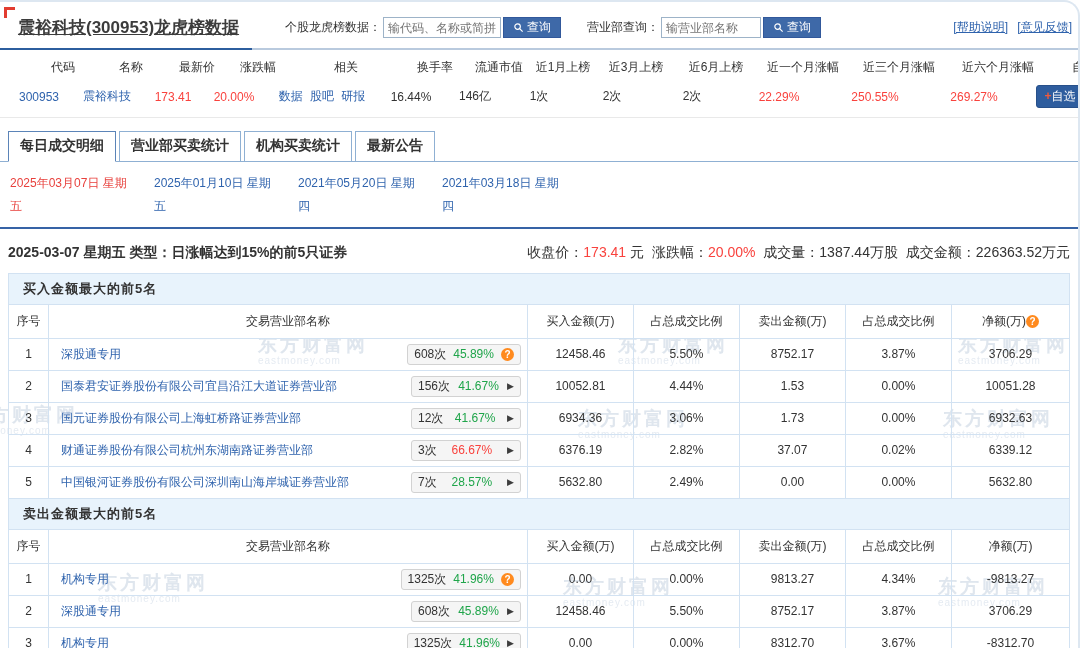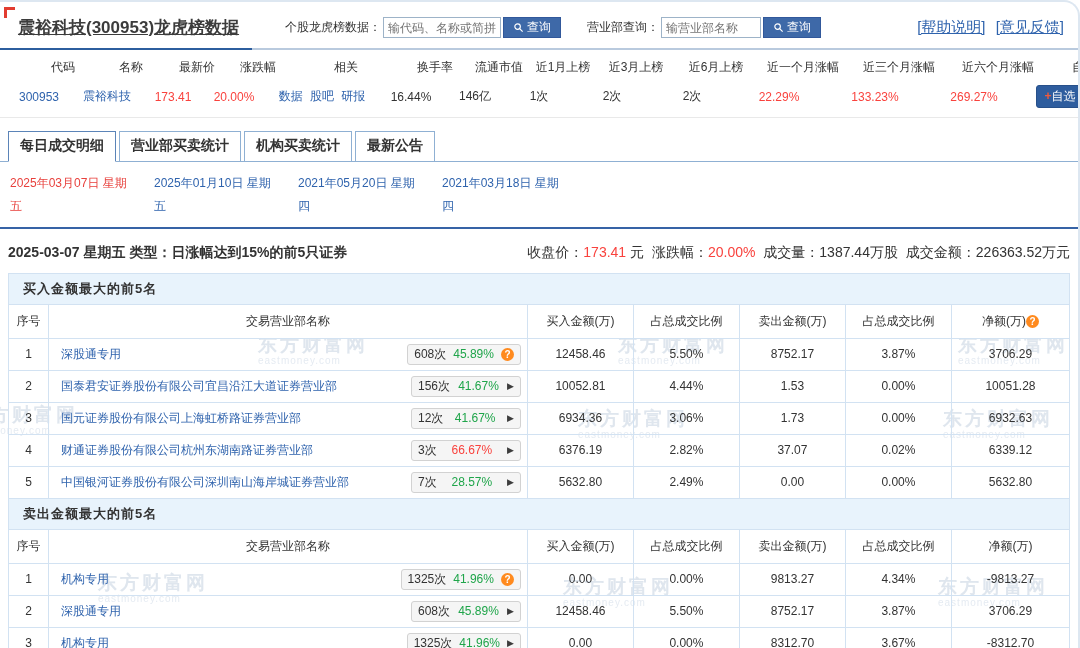--- a/index.html
+++ b/index.html
@@ -11,38 +11,38 @@
     position: relative; width: 1080px; height: 648px; overflow: hidden;
     background: #fff;
     border-top: 2px solid #dde7f1; border-right: 2px solid #dde7f1;
     border-top-right-radius: 16px;
   }
   .corner-mark {
     position: absolute; top: 5px; left: 4px; width: 11px; height: 11px;
     border-left: 3px solid #e23c30; border-top: 3px solid #e23c30;
   }
   
-  .topbar { display: flex; align-items: center; padding: 14px 14px 9px 18px; }
+  .topbar { display: flex; align-items: center; padding: 14px 6px 9px 18px; }
   .page-title {
     font-size: 17px; font-weight: bold; color: #3c3c3c;
     text-decoration: underline; margin-right: 46px; cursor: pointer; white-space: nowrap;
   }
   .search-group { display: flex; align-items: center; font-size: 12px; margin-right: 26px; white-space: nowrap; }
   .search-group label { color: #333; margin-right: 2px; }
   .search-input {
     width: 118px; height: 21px; border: 1px solid #9db3c8; font-size: 12px;
     padding: 0 4px; color: #333; outline: none;
   }
   .search-input.narrow { width: 100px; }
   .search-btn {
     height: 21px; border: 1px solid #31589b; background: #3e69a8; color: #fff;
     font-size: 12px; padding: 0 9px; cursor: pointer; display: inline-flex;
     align-items: center; gap: 3px; margin-left: 2px;
   }
-  .top-links { margin-left: auto; font-size: 15px; white-space: nowrap; }
+  .top-links { margin-left: auto; font-size: 12px; white-space: nowrap; }
   .top-links a { color: #2f63ad; text-decoration: underline; cursor: pointer; margin-left: 6px; }
   .top-rule { height: 2px; background: #b9cade; position: relative; }
   .top-rule .accent { position: absolute; left: 0; top: 0; height: 2px; width: 252px; background: #2c5e9e; }
   
   .stock-head, .stock-row { display: flex; align-items: center; padding: 0 8px; font-size: 12px; }
   .stock-head { padding-top: 9px; padding-bottom: 7px; color: #333; margin-left: 24px; }
   .stock-row { padding-top: 2px; padding-bottom: 9px; border-bottom: 1px solid #e9e9e9; }
   .sc { text-align: center; flex: 0 0 auto; }
   .w-code{width:62px}.w-name{width:74px}.w-price{width:58px}.w-change{width:64px}
   .w-rel{width:112px}.w-turn{width:66px}.w-mcap{width:62px}.w-c1{width:66px}
@@ -171,21 +171,21 @@
       <span class="blue-link">数据</span>
       <span class="blue-link">股吧</span>
       <span class="blue-link">研报</span>
     </div>
     <div class="sc w-turn">16.44%</div>
     <div class="sc w-mcap">146亿</div>
     <div class="sc w-c1">1次</div>
     <div class="sc w-c3">2次</div>
     <div class="sc w-c6">2次</div>
     <div class="sc w-p1 red">22.29%</div>
-    <div class="sc w-p3 red">133.23%</div>
+    <div class="sc w-p3 red">250.55%</div>
     <div class="sc w-p6 red">269.27%</div>
     <div class="sc w-watch">
       <span class="watch-btn"><span class="plus">+</span><span>自选</span></span>
     </div>
   </div>
 
   <div class="tabs">
     <div class="tab active">每日成交明细</div>
     <div class="tab">营业部买卖统计</div>
     <div class="tab">机构买卖统计</div>

